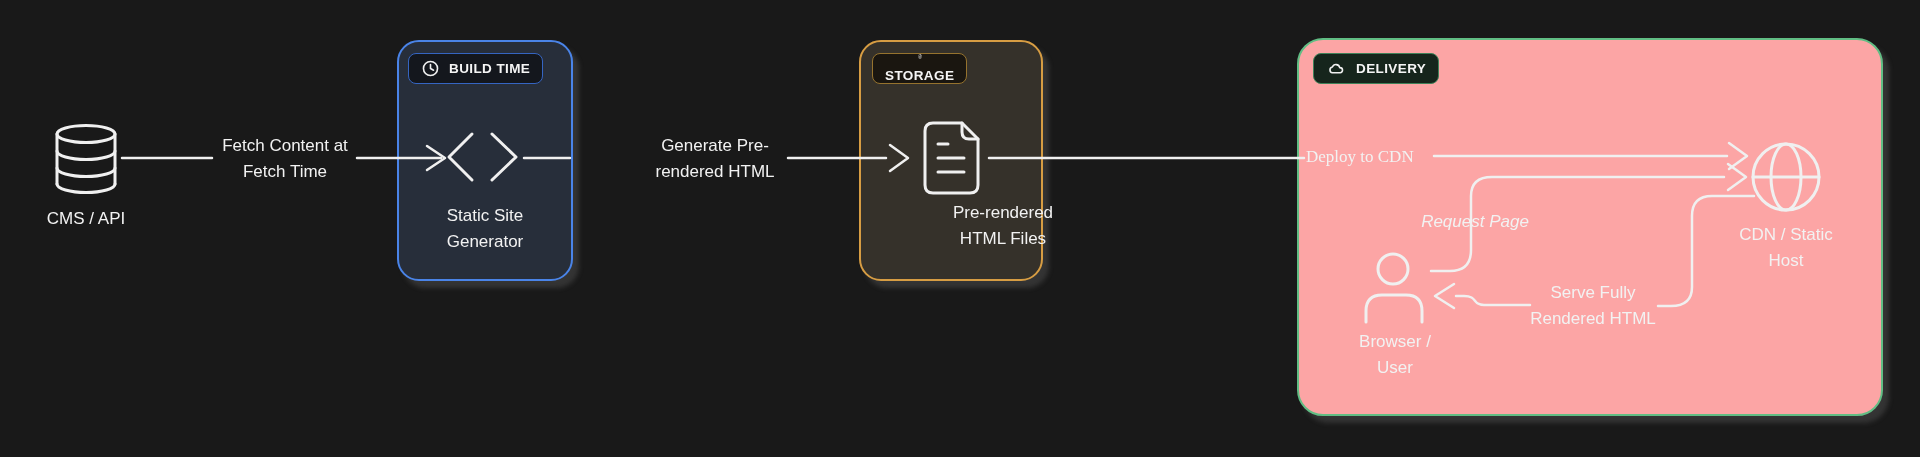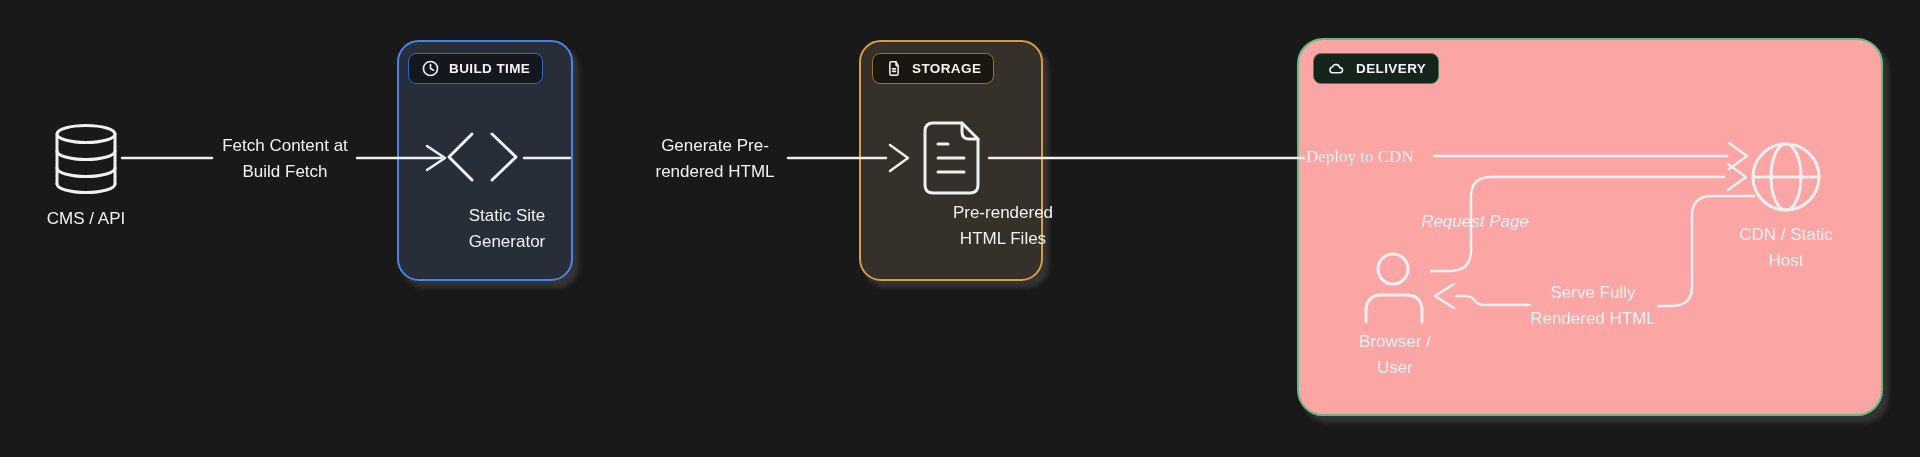--- a/index.html
+++ b/index.html
@@ -16,21 +16,21 @@
   .box-build{left:397px;top:40px;width:176px;height:241px;border-color:#4a84e8;background:#272e3a;}
   .box-storage{left:859px;top:40px;width:184px;height:241px;border-color:#d79d43;background:#35312a;}
   .box-delivery{left:1297px;top:38px;width:586px;height:378px;border-color:#61bd84;background:#fca5a5;border-radius:26px;}
   .badge{
     position:absolute;display:flex;align-items:center;gap:9px;
     height:31px;padding:0 12px;border-radius:8px;box-sizing:border-box;
     border:1.5px solid;color:#f5f5f5;
     font-size:13.5px;font-weight:bold;letter-spacing:.4px;white-space:nowrap;
   }
   .badge-build{left:9px;top:11px;background:#14171d;border-color:#3565c2;}
-  .badge-storage{left:11px;top:11px;background:#1a1610;border-color:#96732e;}
+  .badge-storage{left:11px;top:11px;background:#1a1610;border-color:#96732e;flex-direction:column;}
   .badge-delivery{left:14px;top:13px;background:#16251c;border-color:#3f8159;}
   .badge svg{display:block;}
   .lbl{
     position:absolute;color:#f2f2f2;font-size:17px;line-height:26px;
     text-align:center;white-space:pre-line;
   }
   .lbl-deploy{white-space:nowrap;text-align:left;}
   svg.overlay{position:absolute;left:0;top:0;z-index:5;pointer-events:none;}
   .lbl{z-index:6;}
 </style>
@@ -137,23 +137,23 @@
       <g stroke-width="3">
         <circle cx="1393" cy="269" r="15"></circle>
         <path d="M1366 322 V311 Q1366 295 1382 295 H1406 Q1422 295 1422 311 V322"></path>
       </g>
     </g>
   </svg>
 
   <div class="lbl" style="left:26px;top:206px;width:120px;">CMS / API</div>
 
   <div class="lbl" style="left:212px;top:133px;width:146px;">Fetch Content at
-Build Fetch</div>
+Fetch Time</div>
 
-  <div class="lbl" style="left:399px;top:203px;width:172px;padding-left:22px;">Static Site
+  <div class="lbl" style="left:399px;top:203px;width:172px;">Static Site
 Generator</div>
 
   <div class="lbl" style="left:645px;top:133px;width:140px;">Generate Pre-
 rendered HTML</div>
 
   <div class="lbl" style="left:899px;top:200px;width:208px;text-align:center;">Pre-rendered
 HTML Files</div>
 
   <div class="lbl lbl-deploy" style="left:1306px;top:144px;font-family:Liberation Serif, serif;">Deploy to CDN</div>
 

